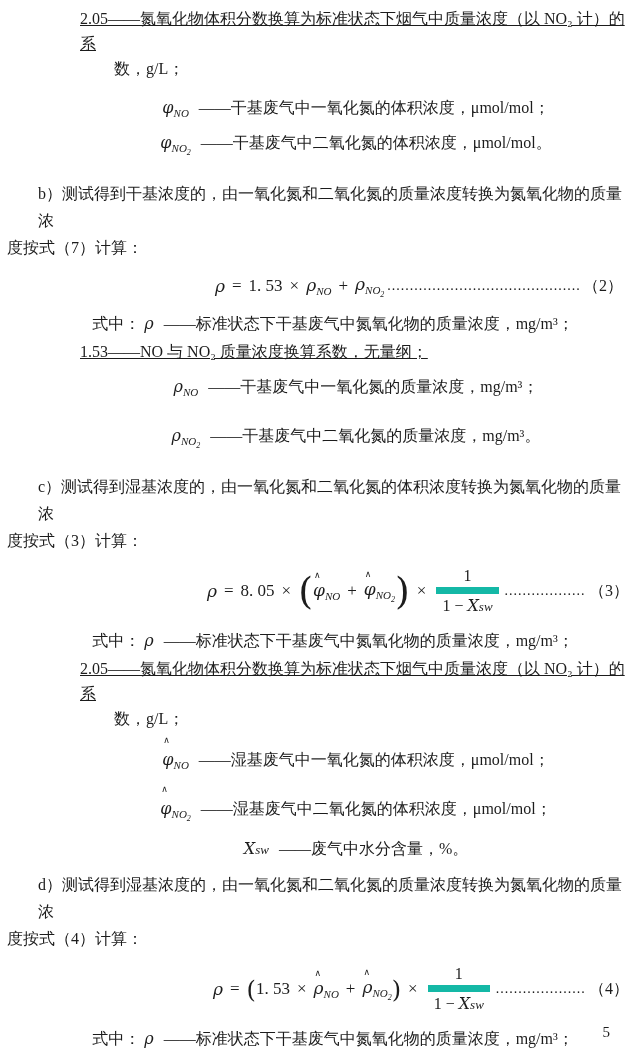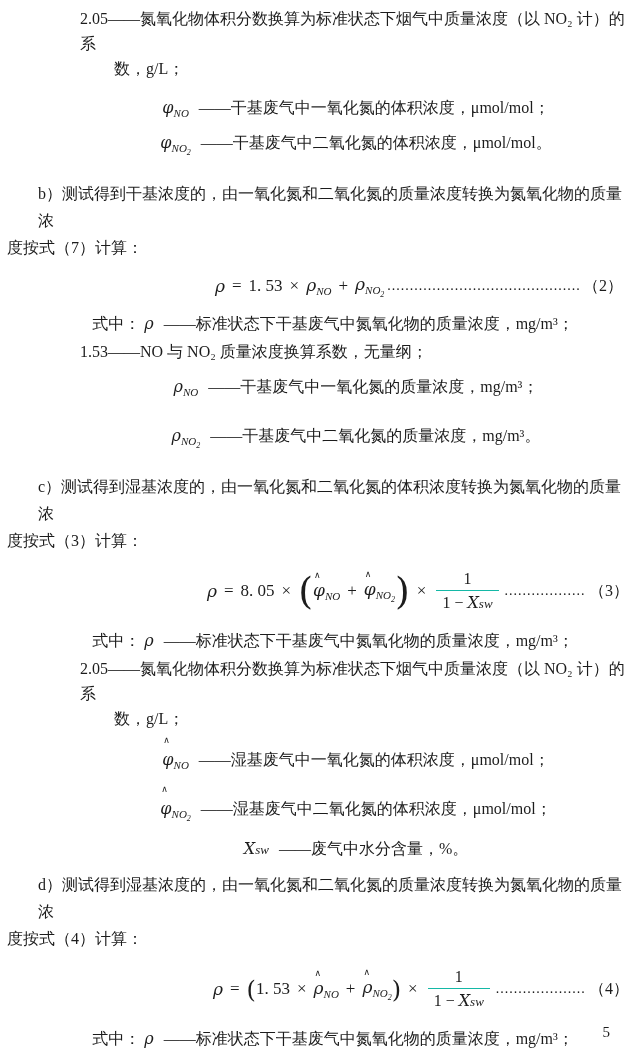--- a/index.html
+++ b/index.html
@@ -3,21 +3,21 @@
 <meta charset="utf-8">
 <style>
   * { margin:0; padding:0; box-sizing:border-box; }
   html,body { width:640px; height:1051px; background:#ffffff; overflow:hidden; }
   body { font-family:"Liberation Serif","DejaVu Serif",serif; font-size:16px; color:#1c1c1c; }
   .page { position:relative; width:640px; height:1051px; padding:6px 7px 0 7px; }
 
   .row { line-height:25px; }
   .para { line-height:27px; }
   .indent1 { margin-left:31px; }          
-  .ml-term { margin-left:73px; }          
+  .ml-term { margin-left:73px;text-decoration:underline; }          
   .ml-wrap { margin-left:107px; }         
   .ml-sym  { margin-left:72px; }          
   .ml-where{ margin-left:26px; }          
 
   .sym-row { line-height:30px;text-align:center; }
   .desc.gap { margin-left:6px; }
 
   .sym { position:relative; display:inline-block; white-space:nowrap; }
   .hat { position:absolute; left:1px; top:-9px; font-size:9px; line-height:1; font-style:normal; }
   .gk  { font-style:italic; font-family:"DejaVu Serif",serif; }
@@ -32,21 +32,21 @@
   .formula .op { margin:0 7px; }
   .formula .dots { flex:1; overflow:hidden; white-space:nowrap; margin:0 3px;
                    font-size:14px; letter-spacing:1px; }
   .formula .flabel { font-size:16px; }
   .f2 { padding-left:208px; padding-right:10px; margin-top:8px;  margin-bottom:4px; height:34px; }
   .f3 { padding-left:200px; padding-right:4px;  margin-top:6px;  margin-bottom:4px; height:62px; }
   .f4 { padding-left:206px; padding-right:4px;  margin-top:6px;  margin-bottom:4px; height:62px; }
 
   .frac { display:inline-block; text-align:center; vertical-align:middle; margin:0 3px; font-size:16px; }
   .frac .fnum { display:block; padding:0 10px 2px; }
-  .frac .fden { display:block; border-top:1px solid #14b8a6; padding:2px 6px 0; white-space:nowrap; }
+  .frac .fden { display:block; border-top:7px solid #14b8a6; padding:2px 6px 0; white-space:nowrap; }
   .frac .denx { margin-left:4px; }
 
   .bigp { font-size:38px; line-height:0; position:relative; top:0px; font-family:"DejaVu Serif",serif; }
   .midp { font-size:24px; line-height:0; position:relative; top:1px; font-family:"DejaVu Serif",serif; }
 
   .pageno { position:absolute; right:30px; bottom:10px; font-size:15px; }
 </style>
 </head>
 <body>
 

